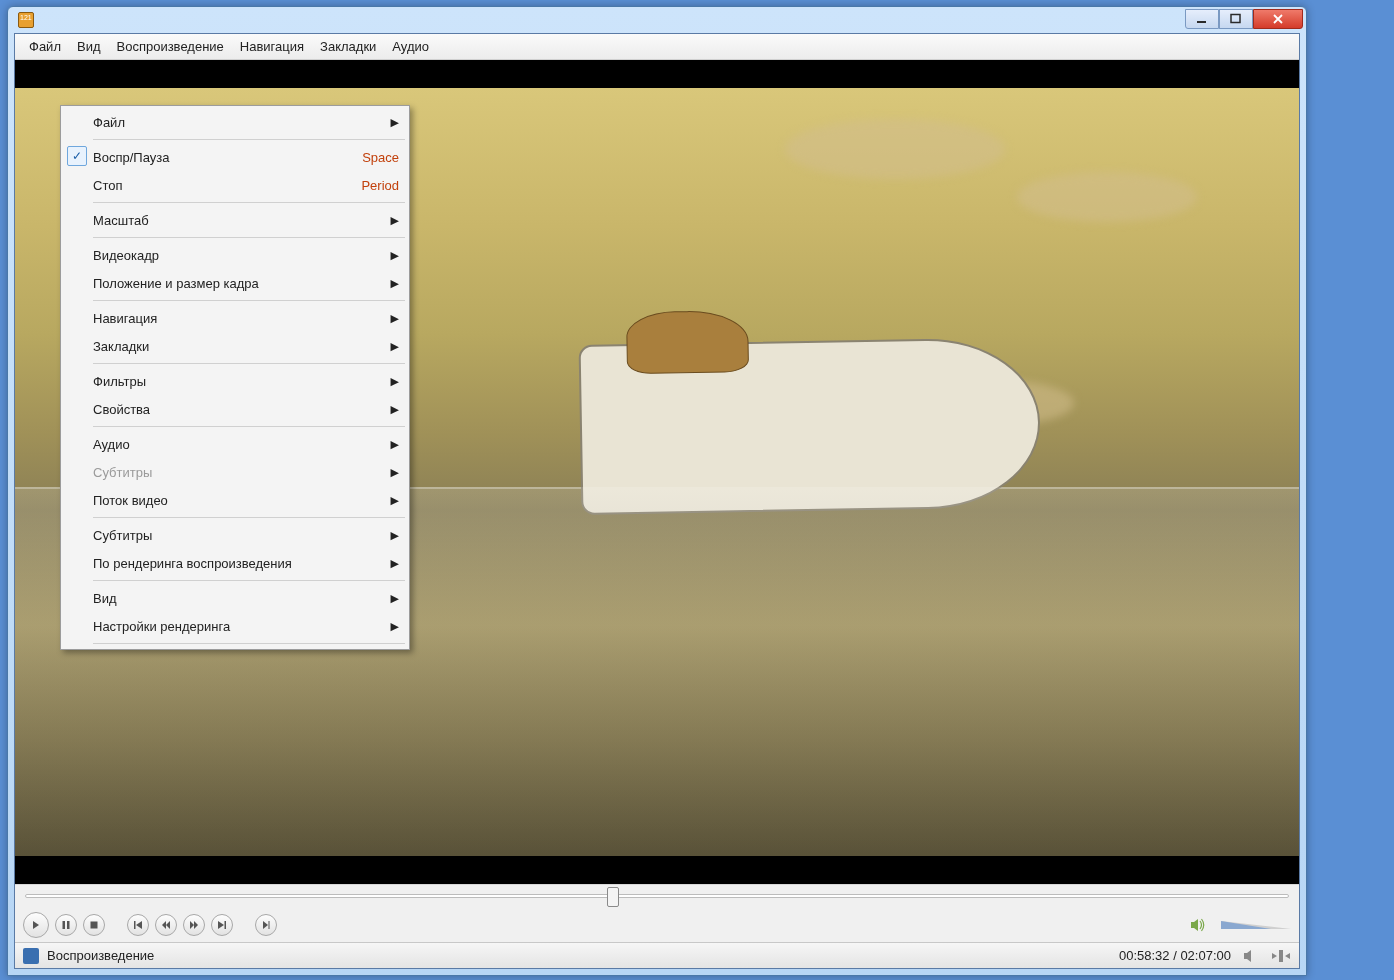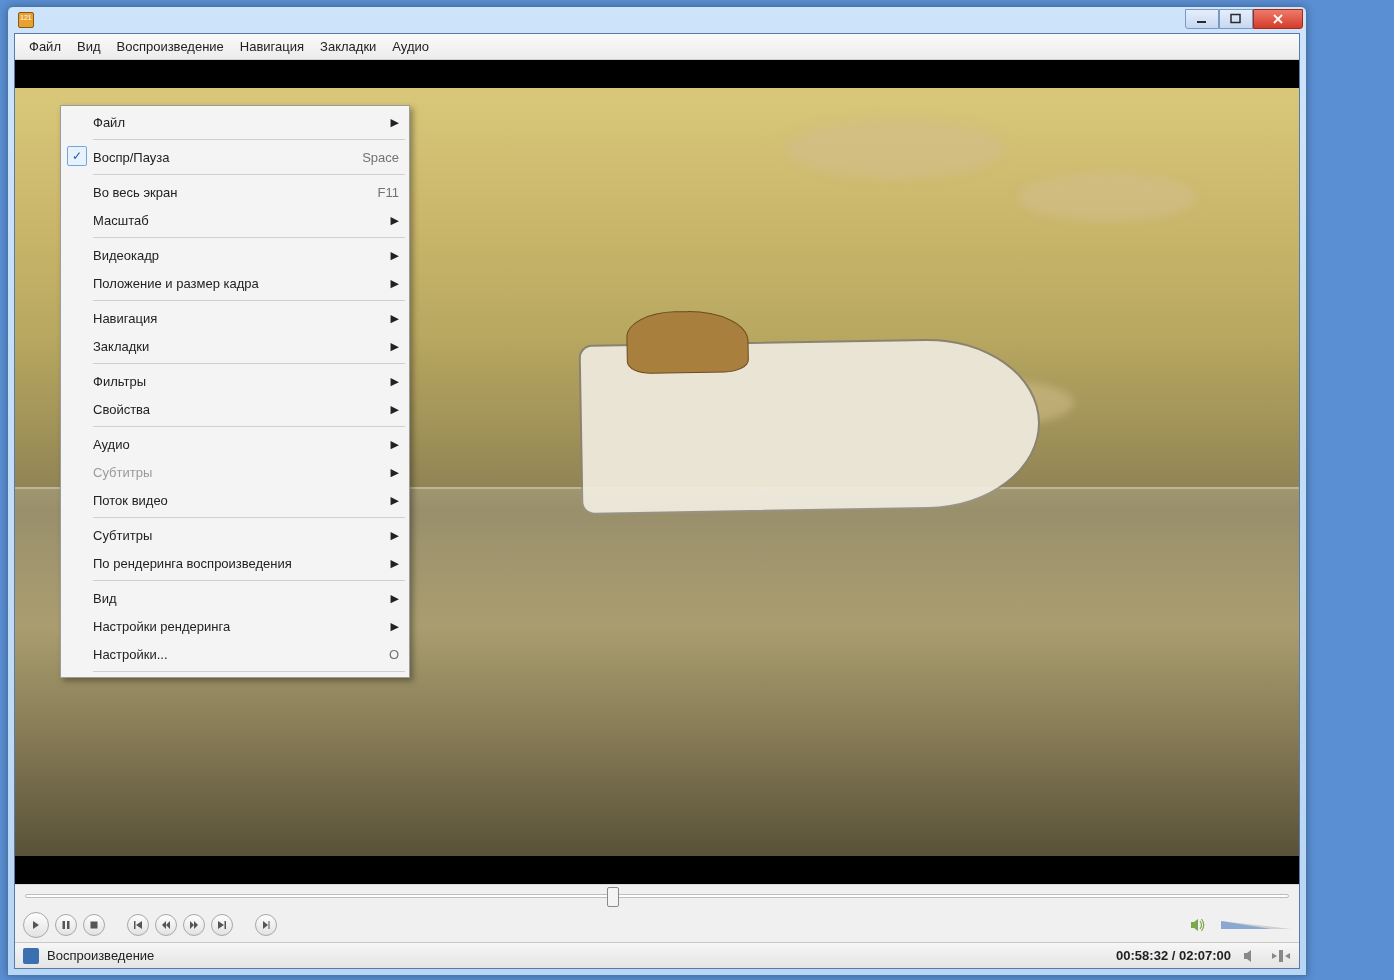--- a/index.html
+++ b/index.html
@@ -38,42 +38,42 @@
 .c1{width:220px;height:60px;left:60%;top:4%;}
 .c2{width:180px;height:50px;left:78%;top:11%;}
 .c3{width:160px;height:46px;left:70%;top:38%;}
 
 .context-menu { position:absolute; left:60px; top:105px; width:350px; background:#f4f4f4;
   border:1px solid #9c9c9c; box-shadow:3px 3px 6px rgba(0,0,0,.35); padding:2px; }
 .cm-row { display:flex; align-items:center; height:28px; padding:0 8px 0 30px; position:relative; cursor:pointer; color:#222;}
 .cm-row.disabled{color:#9a9a9a;cursor:default;}
 .cm-check{position:absolute;left:4px;top:3px;width:20px;height:20px;border:1px solid #6fa7dd;border-radius:2px;background:#e8f2fd;color:#1b5fa8;display:flex;align-items:center;justify-content:center;font-size:12px;}
 .cm-label{flex:1;}
-.cm-shortcut{color:#737373;margin-left:16px;}
+.cm-shortcut{color:#c2410c;margin-left:16px;}
 .cm-arrow{margin-left:10px;color:#222;font-size:11px;}
 .cm-sep{height:1px;background:#d0d0d0;margin:3px 2px 3px 30px;}
 
 .seek-area{height:24px;background:#f0f0f0;border-top:1px solid #d8d8d8;position:relative;padding:9px 10px 0 10px;}
 .seek-track{height:4px;background:#fff;border:1px solid #bcbcbc;border-radius:2px;position:relative;}
 .seek-thumb{position:absolute;top:-8px;width:12px;height:20px;background:#f4f4f4;border:1px solid #8a8a8a;border-radius:2px;left:46%;}
 
 .controls{height:34px;background:#f0f0f0;display:flex;align-items:center;padding:0 8px;gap:6px;}
 .ctrl-btn{width:22px;height:22px;border:1px solid #a8a8a8;border-radius:50%;background:linear-gradient(#fdfdfd,#e2e2e2);display:flex;align-items:center;justify-content:center;cursor:pointer;}
 .ctrl-btn svg{width:10px;height:10px;fill:#555;}
 .ctrl-btn.play{width:26px;height:26px;}
 .ctrl-gap{width:10px;}
 .spacer{flex:1;}
 .vol-icon{width:18px;height:18px;cursor:pointer;}
 .vol-slider{width:70px;height:8px;margin-left:8px;position:relative;}
 .vol-track{position:absolute;left:0;bottom:0;width:100%;height:0;border-bottom:8px solid #cfcfcf;border-left:70px solid transparent;transform:scaleX(-1);}
 .vol-track2{position:absolute;left:0;bottom:0;border-bottom:8px solid #8aa8d0;border-left:50px solid transparent;transform:scaleX(-1);width:50px;}
 
 .statusbar{height:26px;background:linear-gradient(#f6f6f6,#e4e4e4);border-top:1px solid #c8c8c8;display:flex;align-items:center;padding:0 8px;gap:8px;color:#222;}
 .status-icon{width:16px;height:16px;background:#3a6fb0;border-radius:2px;}
-.status-right{margin-left:auto;display:flex;align-items:center;gap:10px;font-weight:bold;}
+.status-right{margin-left:auto;display:flex;align-items:center;gap:10px;}
 .sb-btn{width:20px;height:18px;cursor:pointer;display:flex;align-items:center;justify-content:center;}
 </style>
 </head>
 <body>
 
 <div class="window">
   <div class="titlebar">
     <div class="app-icon"></div>
     <div class="title-spacer"></div>
     <div class="win-btns">
@@ -212,25 +212,25 @@
     <div class="cm-row">
       <span class="cm-label">Файл</span>
       <span class="cm-arrow">▶</span>
     </div>
     <div class="cm-sep"></div>
     <div class="cm-row">
       <div class="cm-check">✓</div>
       <span class="cm-label">Воспр/Пауза</span>
       <span class="cm-shortcut">Space</span>
     </div>
-    <div class="cm-sep"></div>
-    <div class="cm-row">
-      <span class="cm-label">Во весь экран</span>
-      <span class="cm-shortcut">F11</span>
-    </div>
+    <div class="cm-row">
+      <span class="cm-label">Стоп</span>
+      <span class="cm-shortcut">Period</span>
+    </div>
+    <div class="cm-sep"></div>
     <div class="cm-row">
       <span class="cm-label">Масштаб</span>
       <span class="cm-arrow">▶</span>
     </div>
     <div class="cm-sep"></div>
     <div class="cm-row">
       <span class="cm-label">Видеокадр</span>
       <span class="cm-arrow">▶</span>
     </div>
     <div class="cm-row">
@@ -279,18 +279,14 @@
     </div>
     <div class="cm-sep"></div>
     <div class="cm-row">
       <span class="cm-label">Вид</span>
       <span class="cm-arrow">▶</span>
     </div>
     <div class="cm-row">
       <span class="cm-label">Настройки рендеринга</span>
       <span class="cm-arrow">▶</span>
     </div>
-    <div class="cm-row">
-      <span class="cm-label">Настройки...</span>
-      <span class="cm-shortcut">O</span>
-    </div>
     <div class="cm-sep"></div>
   </div>
 
 </body></html>

